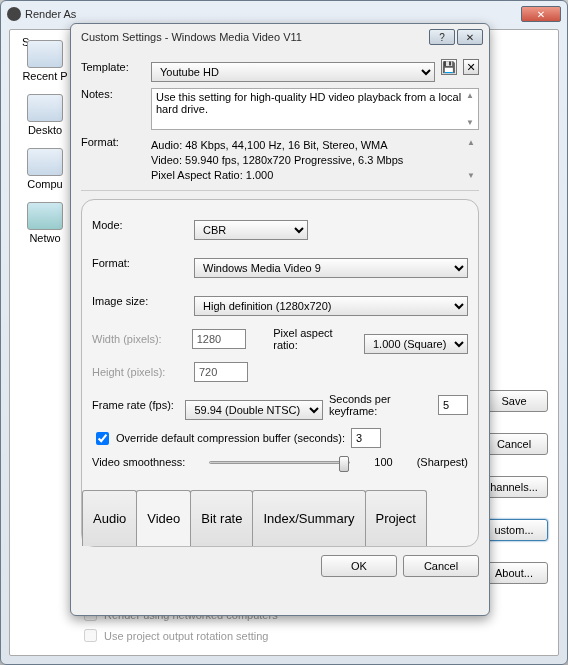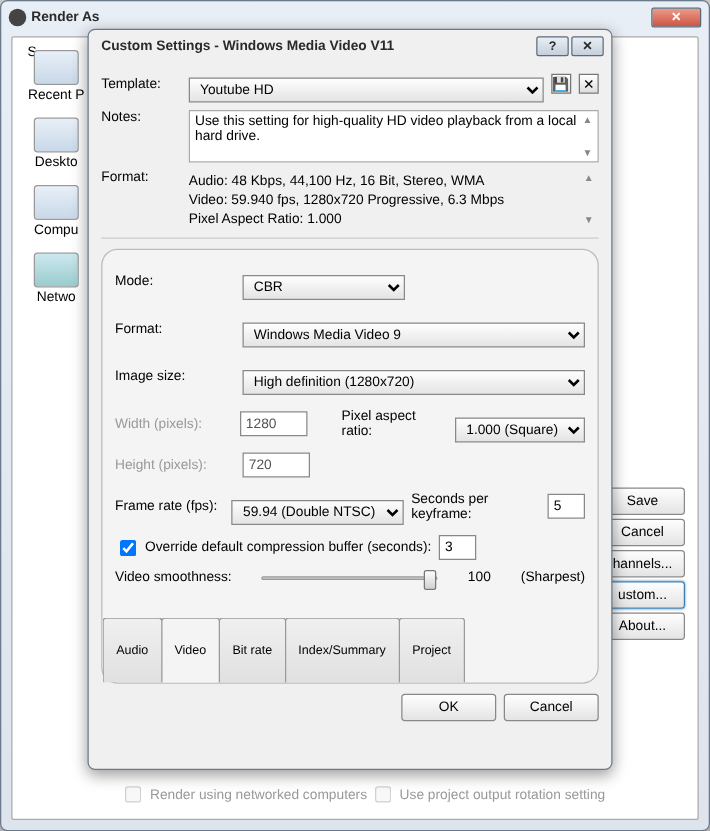--- a/index.html
+++ b/index.html
@@ -2,38 +2,38 @@
 <html><head>
 <meta charset="utf-8">
 <style>
 * { box-sizing: border-box; font-family: "Segoe UI", Tahoma, sans-serif; font-size: 11px; }
 body { margin: 0; width: 568px; height: 665px; background: #d4d4d4; overflow: hidden; position: relative; }
 
 .window { position: absolute; background: linear-gradient(#e8eef5,#dde4ec); border: 1px solid #6a7a8a; border-radius: 6px; box-shadow: 0 4px 12px rgba(0,0,0,0.4); }
 .win-main { left: 0; top: 0; width: 568px; height: 665px; }
 .win-sub { left: 70px; top: 23px; width: 420px; height: 593px; background: #f0f0f0; }
 
-.titlebar { height: 26px; display: flex; align-items: center; padding: 0 6px; color: #2a2a2a; font-weight: bold; }
+.titlebar { height: 26px; display: flex; align-items: center; padding: 0 6px; color: #2a2a2a; }
 .titlebar .title-text { flex: 1; padding-left: 4px; }
 .titlebar .btns { display: flex; gap: 2px; }
 .win-btn { width: 26px; height: 16px; border: 1px solid #5a6a7a; border-radius: 2px; background: linear-gradient(#e8eef4,#c5d0db); display:flex; align-items:center; justify-content:center; font-size:10px; cursor: default; }
 .win-btn.close { width: 40px; background: linear-gradient(#e98,#c54); color:#fff; }
 
 .body-main { position:absolute; top:28px; left:8px; right:8px; bottom:8px; background:#fff; border:1px solid #aaa; border-radius:2px; }
 .sidebar { position:absolute; top:10px; left:6px; width:58px; }
 .side-item { text-align:center; margin-bottom:12px; font-size:10px; }
 .side-icon { width:36px; height:28px; margin:0 auto 2px; border:1px solid #999; border-radius:3px; background:linear-gradient(#e8f0f8,#c8d8e8); }
 .side-icon.y { background:linear-gradient(#ffe9a8,#f0c860); }
 .side-icon.g { background:linear-gradient(#cde8f0,#9cc); }
 
-.right-buttons { position:absolute; right:10px; top:360px; display:flex; flex-direction:column; gap:3px; }
+.right-buttons { position:absolute; right:10px; top:360px; display:flex; flex-direction:column; gap:21px; }
 .btn { min-width:68px; height:22px; border:1px solid #888; border-radius:3px; background:linear-gradient(#fefefe,#e4e4e4); padding:0 8px; display:flex; align-items:center; justify-content:center; cursor:default; }
 .btn.sel { border-color:#3c7fb1; box-shadow:0 0 2px #3c7fb1; }
 
-.bottom-checks { position:absolute; left:86px; bottom:10px; display:flex; gap:2px; color:#666; }
+.bottom-checks { position:absolute; left:70px; bottom:10px; display:flex; flex-direction:column; gap:2px; color:#666; }
 .chk-row { display:flex; align-items:center; gap:4px; }
 input[type=checkbox] { width:13px; height:13px; }
 
 
 .sub-body { position:absolute; top:28px; left:10px; right:10px; bottom:10px; }
 .row { display:flex; align-items:center; margin-bottom:6px; gap:6px; }
 .lbl { width:64px; }
 select, input[type=text] { border:1px solid #888; background:#fff; height:20px; padding:0 4px; }
 select { background:linear-gradient(#fefefe,#e4e4e4);margin-top:10px; }
 .notes-area { flex:1; height:42px; border:1px solid #aaa; background:#fff; padding:2px 4px; overflow:auto; position:relative; }
@@ -48,21 +48,21 @@
 .panel .lbl { width:96px; }
 .disabled { color:#999; }
 input.sm { width:54px; }
 input.tiny { width:30px; }
 
 .slider-wrap { display:flex; align-items:center; gap:24px; margin-top:6px; }
 .slider-track { flex:1; height:3px; background:#ccc; border:1px solid #999; position:relative; border-radius:2px; }
 .slider-thumb { position:absolute; right:0; top:-6px; width:10px; height:16px; background:linear-gradient(#fefefe,#d0d0d0); border:1px solid #777; border-radius:2px; }
 
 .tabs { position:absolute; left:0; bottom:0; display:flex; }
-.tab { border:1px solid #999; border-bottom:none; padding:20px 10px; background:linear-gradient(#f0f0f0,#e0e0e0); margin-right:-1px; border-radius:3px 3px 0 0; font-size:10px; cursor:default; }
+.tab { border:1px solid #999; border-bottom:none; padding:20px 10px; background:linear-gradient(#f0f0f0,#e0e0e0); margin-right:-1px; border-radius:3px 3px 0 0; font-size:13px; cursor:default; }
 .tab.active { background:#f4f4f4; font-weight:normal; }
 
 .sub-footer { display:flex; justify-content:flex-end; gap:6px; margin-top:8px; }
 .btn-wide { width:76px; }
 
 .icon-sm { width:16px; height:16px; display:flex; align-items:center; justify-content:center; border:1px solid #777; background:linear-gradient(#fff,#ddd); font-size:11px; }
 </style>
 </head>
 <body>
 
@@ -156,21 +156,21 @@
           </div>
       </div>
     </div>
 
     <div class="divider"></div>
 
     <div class="panel">
 
       <div class="row">
         <span class="lbl">Mode:</span>
-        <select style="width:130px"><option>CBR</option></select>
+        <select style="width:114px"><option>CBR</option></select>
       </div>
       <div class="row">
         <span class="lbl">Format:</span>
         <select style="flex:1"><option>Windows Media Video 9</option></select>
       </div>
       <div class="row">
         <span class="lbl">Image size:</span>
         <select style="flex:1"><option>High definition (1280x720)</option></select>
       </div>
       <div class="row">

